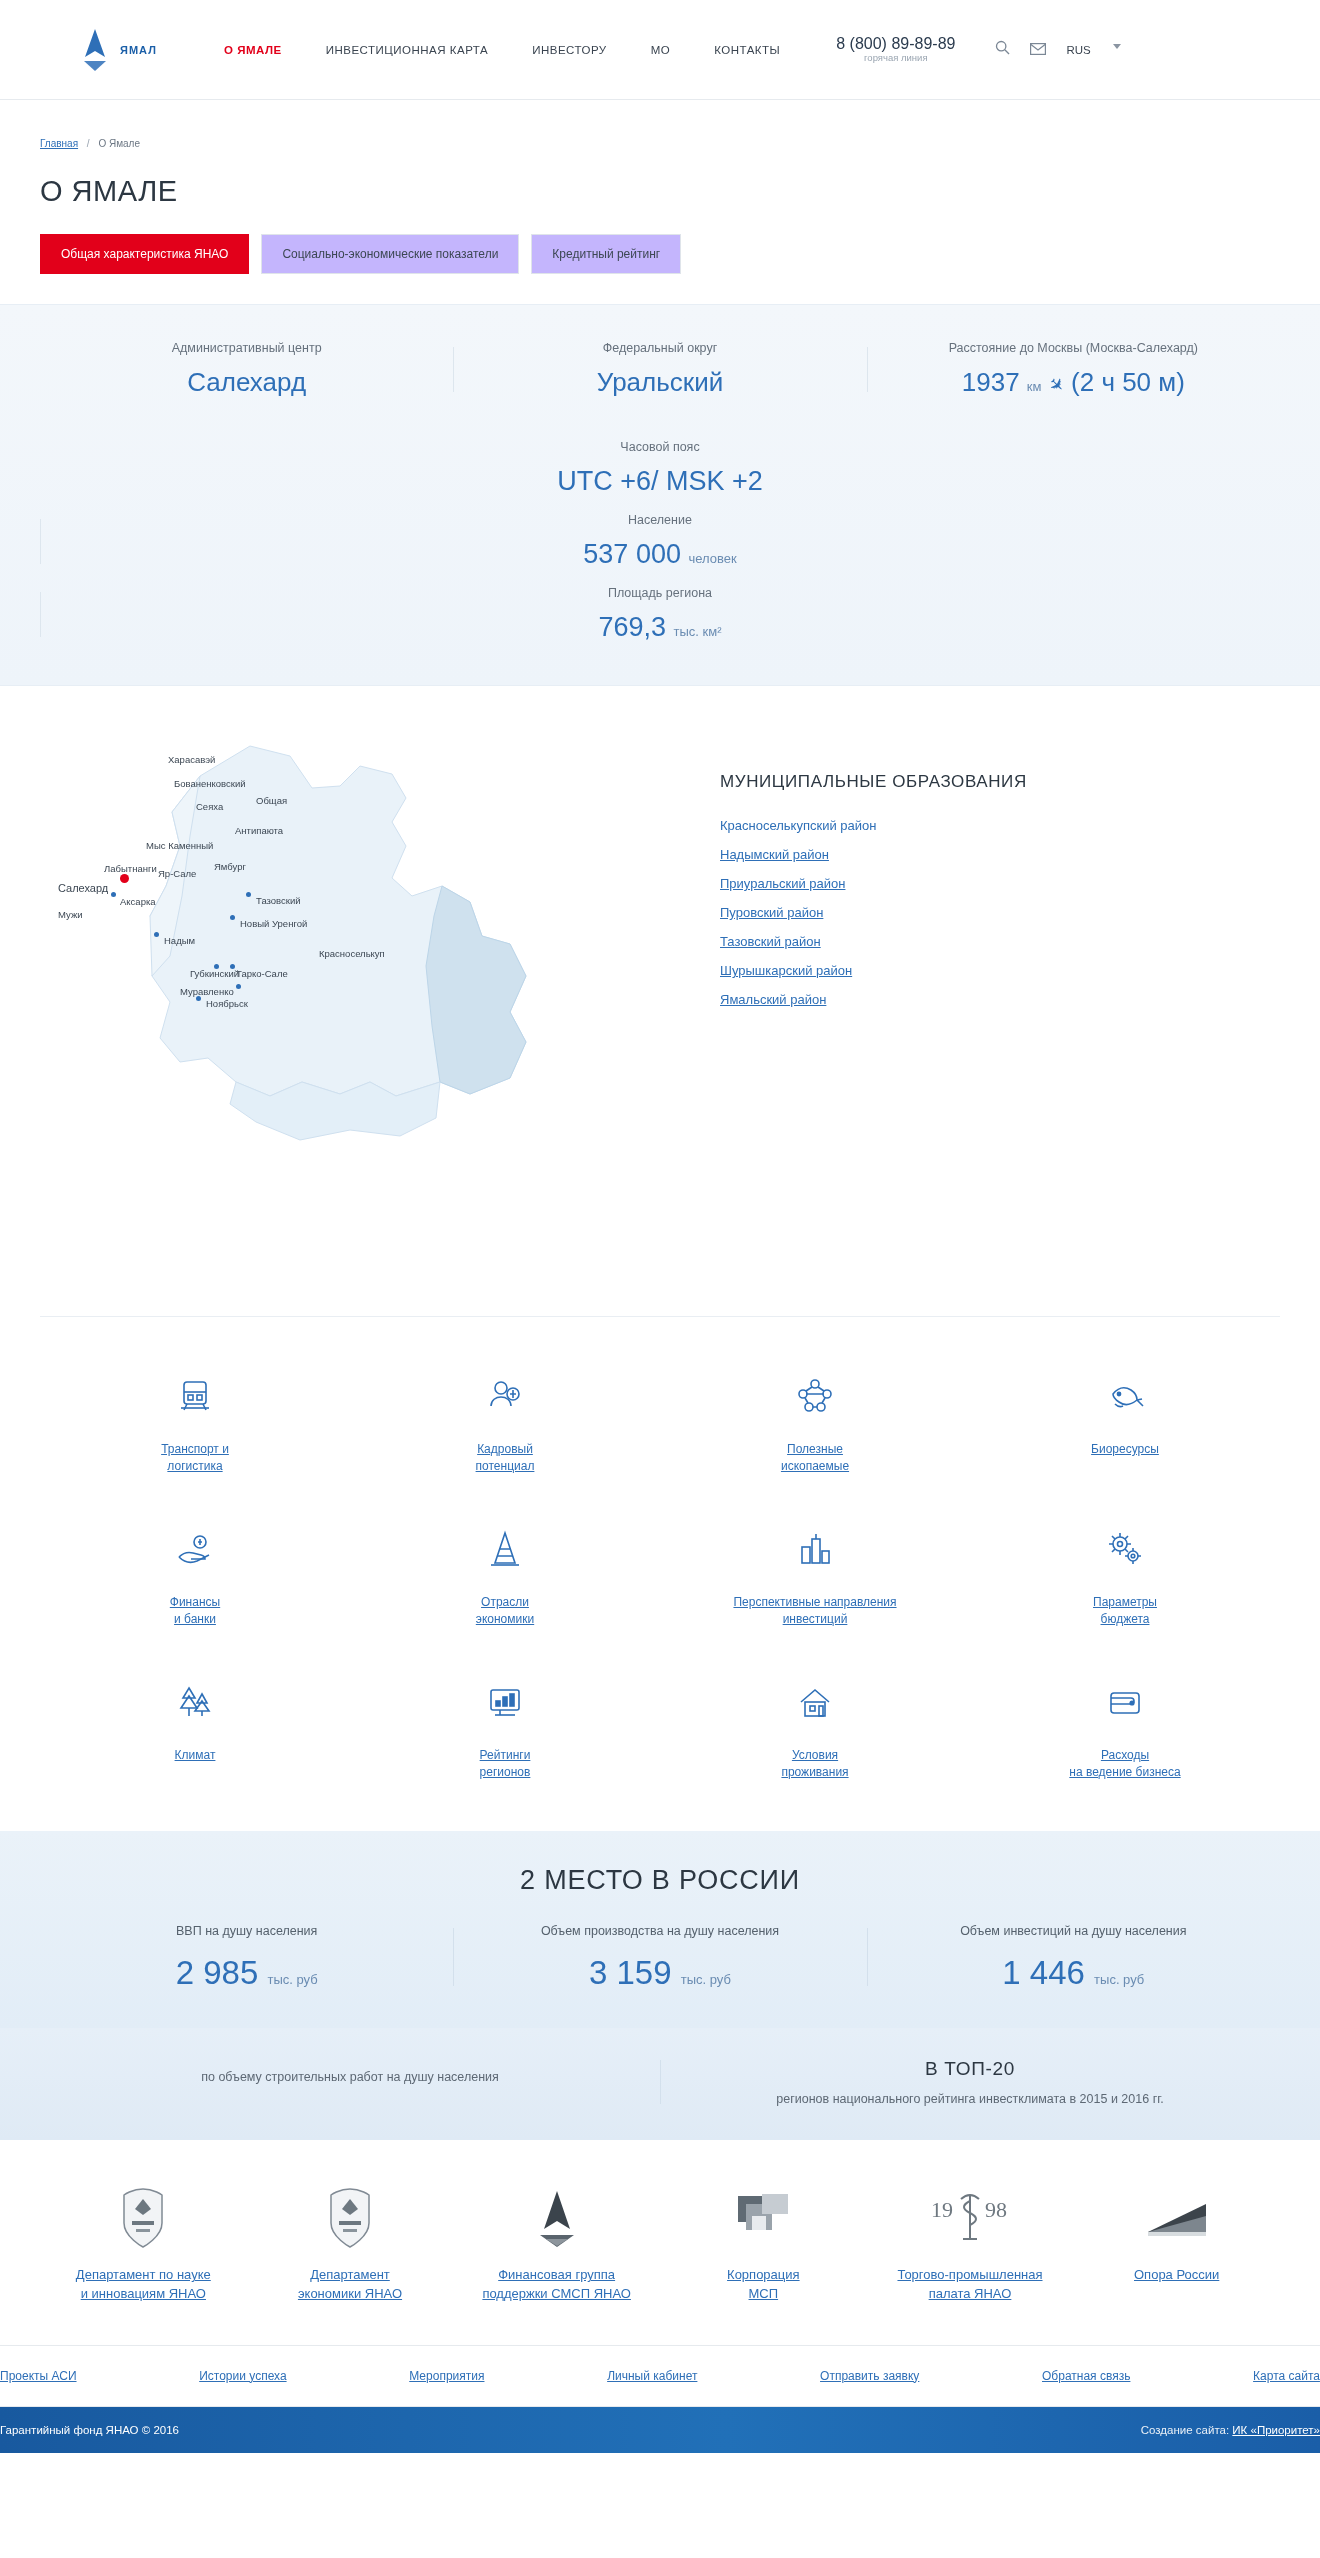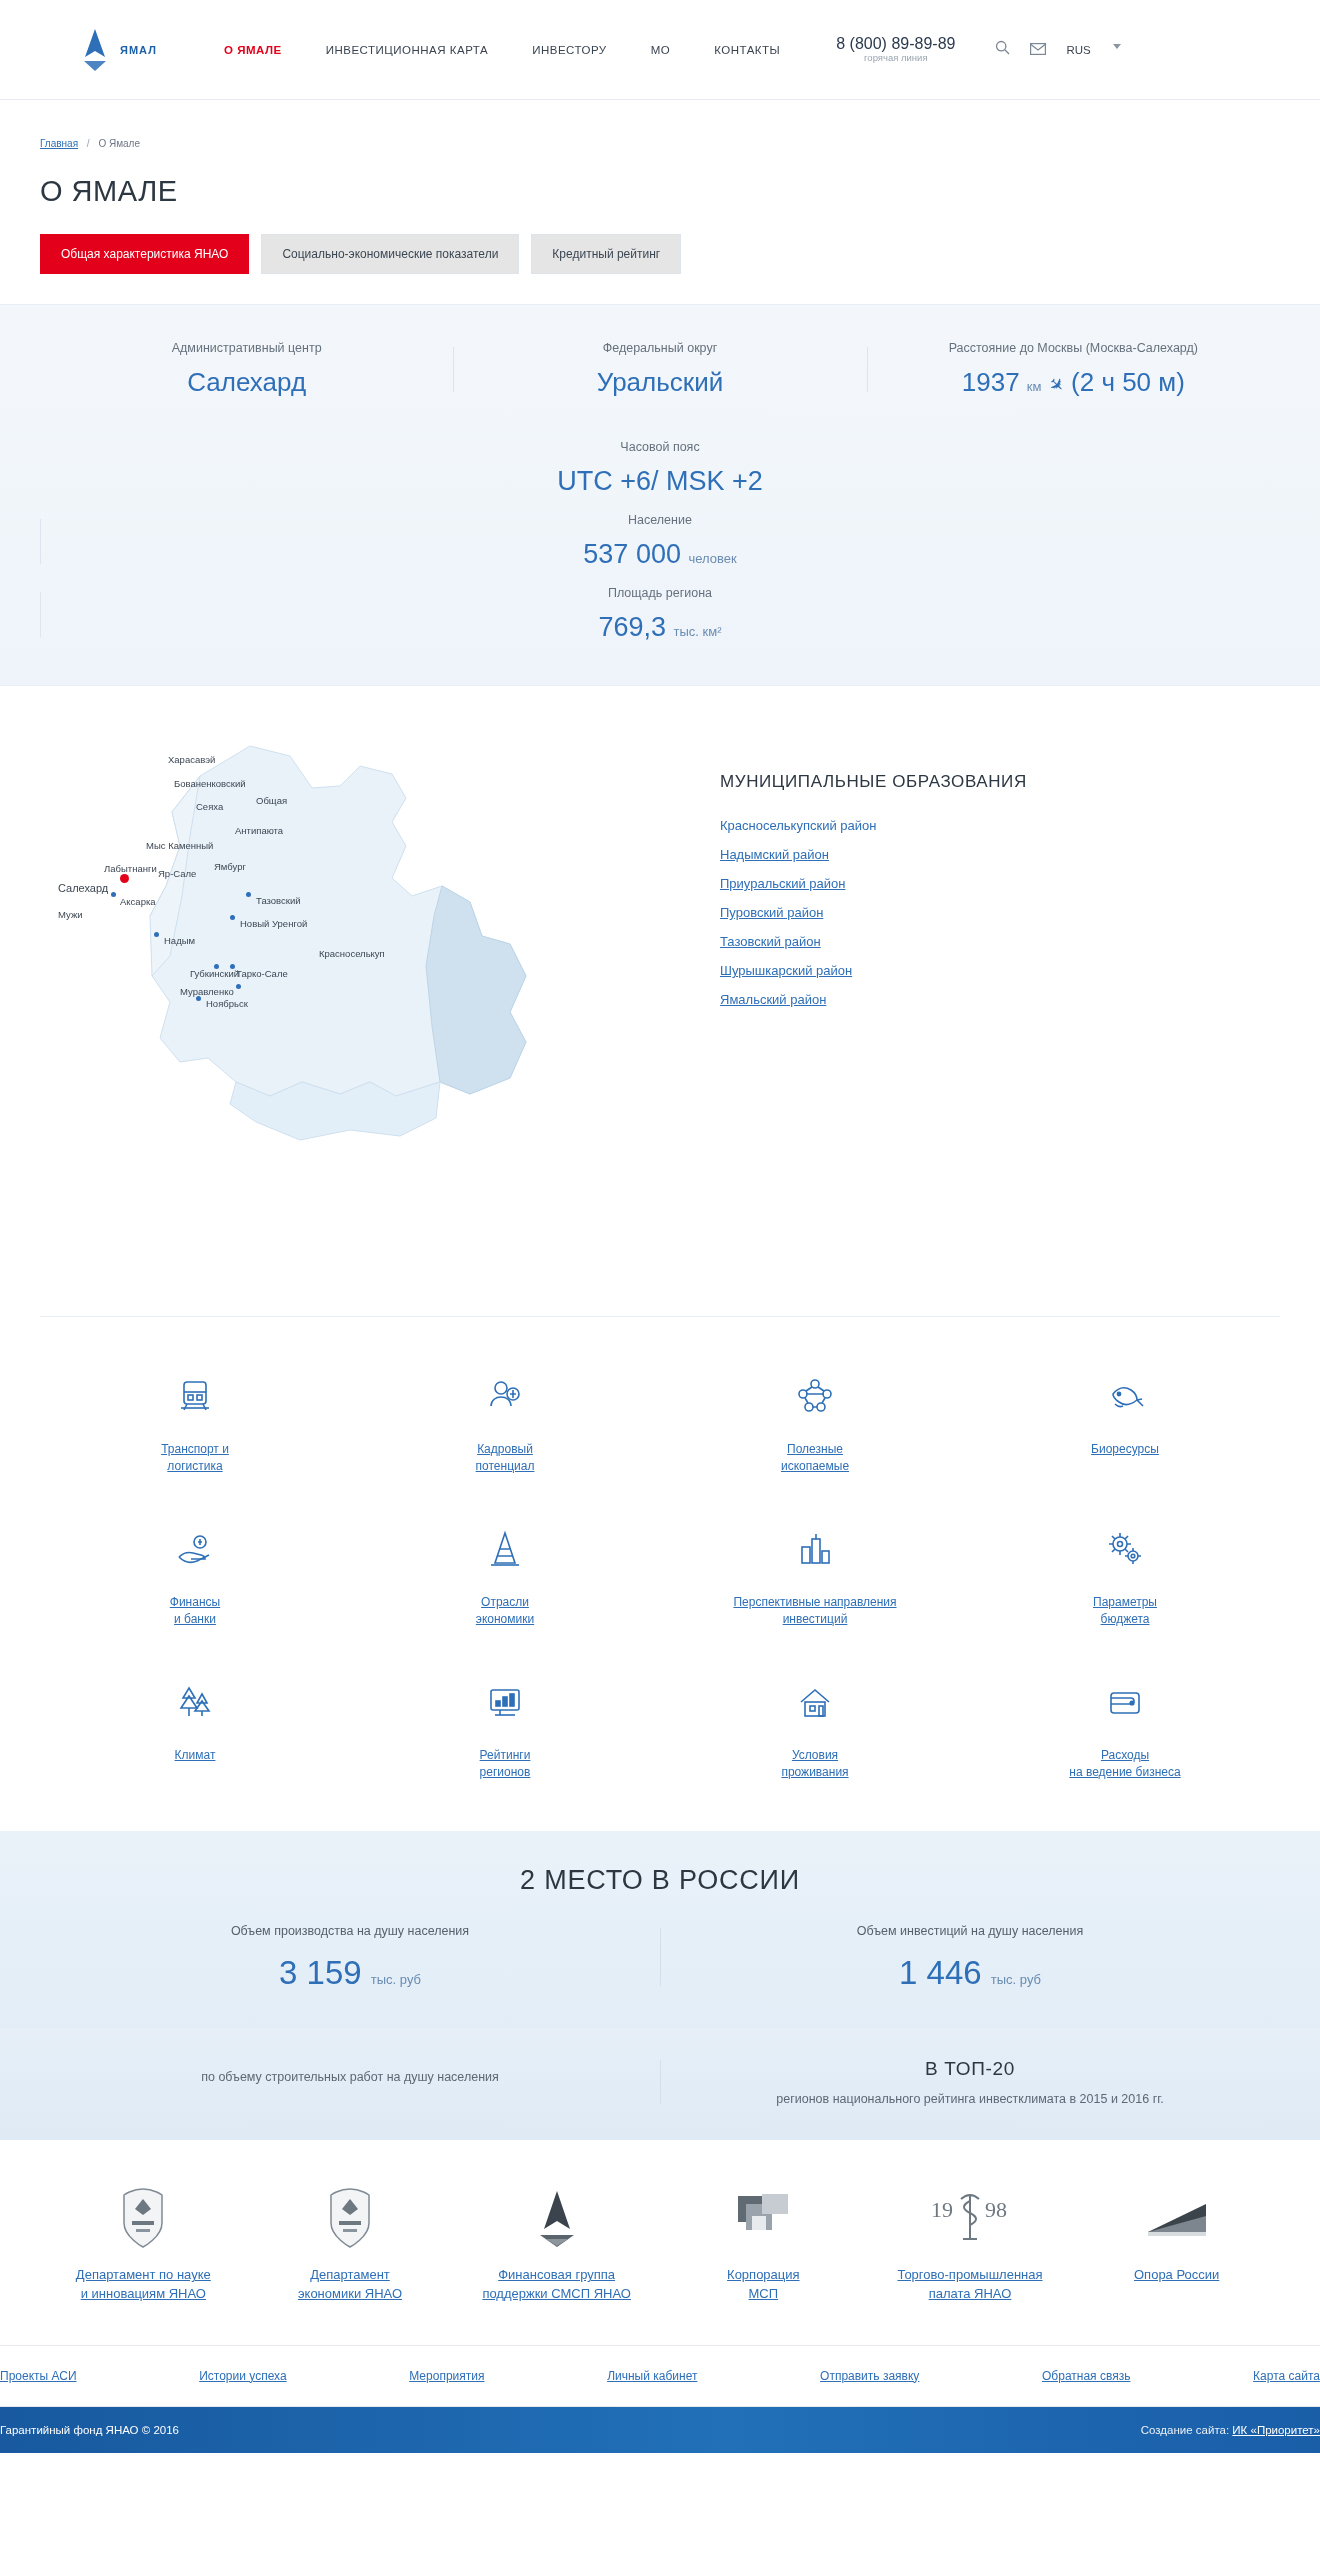--- a/index.html
+++ b/index.html
@@ -80,21 +80,21 @@
     font-weight: normal;
     color: #2c3742;
     letter-spacing: .5px;
     margin-top: 26px;
   }
   .tabs { display: flex; gap: 12px; margin-top: 26px; padding-bottom: 30px; }
   .tab {
     font-size: 12px;
     padding: 12px 20px;
     border: 1px solid #dfe4ea;
-    background: #e5e5e5;
+    background: #c4b5fd;
     color: #3c4753;
     cursor: pointer;
     white-space: nowrap;
   }
   .tab.active {
     background: #e2001a; border-color: #e2001a; color: #fff;
   }
 
   
   .facts {
@@ -542,20 +542,27 @@
       </div>
 
     </div>
   </div>
 
   <div class="stats">
     <div class="inner">
       <h2>2 МЕСТО В РОССИИ</h2>
       <div class="stats-row">
         <div class="stat">
+          <div class="stat-label">ВВП на душу населения</div>
+          <div class="stat-value">
+            <span>2 985</span>
+            <span class="unit">тыс. руб</span>
+          </div>
+        </div>
+        <div class="stat">
           <div class="stat-label">Объем производства на душу населения</div>
           <div class="stat-value">
             <span>3 159</span>
             <span class="unit">тыс. руб</span>
           </div>
         </div>
         <div class="stat">
           <div class="stat-label">Объем инвестиций на душу населения</div>
           <div class="stat-value">
             <span>1 446</span>

